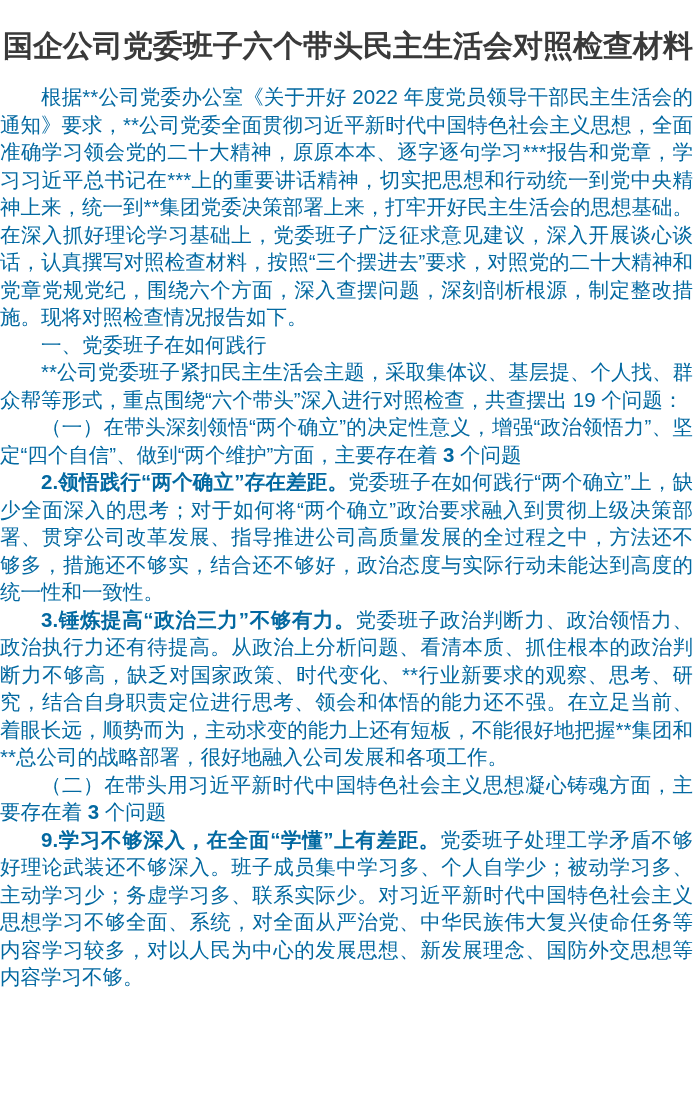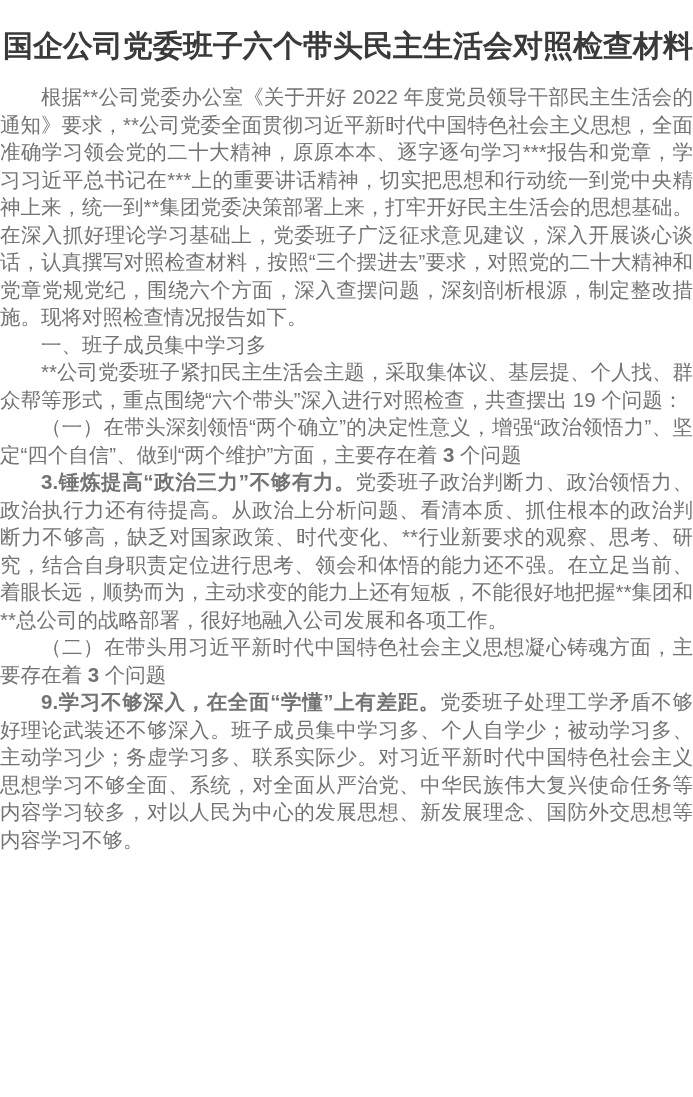--- a/index.html
+++ b/index.html
@@ -28,37 +28,38 @@
     color: #3a3a3a;
     text-align: right;
     white-space: nowrap;
     letter-spacing: 0;
   }
   .doc-body p {
     margin: 0;
     padding: 0;
     font-size: 20.5px;
     line-height: 27.5px;
-    color: #737373;
+    color: #0369a1;
     text-align: justify;
     text-justify: inter-ideograph;
     text-indent: 2em;
     word-break: break-all;
   }
   .doc-body .b {
     font-weight: 700;
   }
 </style>
 </head>
 <body>
 
 <div class="page">
   <h1 class="doc-title">国企公司党委班子六个带头民主生活会对照检查材料</h1>
   <div class="doc-body">
       <p><span>根据**公司党委办公室《关于开好 2022 年度党员领导干部民主生活会的通知》要求，**公司党委全面贯彻习近平新时代中国特色社会主义思想，全面准确学习领会党的二十大精神，原原本本、逐字逐句学习***报告和党章，学习习近平总书记在***上的重要讲话精神，切实把思想和行动统一到党中央精神上来，统一到**集团党委决策部署上来，打牢开好民主生活会的思想基础。在深入抓好理论学习基础上，党委班子广泛征求意见建议，深入开展谈心谈话，认真撰写对照检查材料，按照“三个摆进去”要求，对照党的二十大精神和党章党规党纪，围绕六个方面，深入查摆问题，深刻剖析根源，制定整改措施。现将对照检查情况报告如下。</span></p>
-      <p><span>一、班子成员集中学习多</span></p>
+      <p><span>一、党委班子在如何践行</span></p>
       <p><span>**公司党委班子紧扣民主生活会主题，采取集体议、基层提、个人找、群众帮等形式，重点围绕“六个带头”深入进行对照检查，共查摆出 19 个问题：</span></p>
       <p><span>（一）在带头深刻领悟“两个确立”的决定性意义，增强“政治领悟力”、坚定“四个自信”、做到“两个维护”方面，主要存在着 </span><span class="b">3</span><span> 个问题</span></p>
+      <p><span class="b">2.领悟践行“两个确立”存在差距。</span><span>党委班子在如何践行“两个确立”上，缺少全面深入的思考；对于如何将“两个确立”政治要求融入到贯彻上级决策部署、贯穿公司改革发展、指导推进公司高质量发展的全过程之中，方法还不够多，措施还不够实，结合还不够好，政治态度与实际行动未能达到高度的统一性和一致性。</span></p>
       <p><span class="b">3.锤炼提高“政治三力”不够有力。</span><span>党委班子政治判断力、政治领悟力、政治执行力还有待提高。从政治上分析问题、看清本质、抓住根本的政治判断力不够高，缺乏对国家政策、时代变化、**行业新要求的观察、思考、研究，结合自身职责定位进行思考、领会和体悟的能力还不强。在立足当前、着眼长远，顺势而为，主动求变的能力上还有短板，不能很好地把握**集团和**总公司的战略部署，很好地融入公司发展和各项工作。</span></p>
       <p><span>（二）在带头用习近平新时代中国特色社会主义思想凝心铸魂方面，主要存在着 </span><span class="b">3</span><span> 个问题</span></p>
       <p><span class="b">9.学习不够深入，在全面“学懂”上有差距。</span><span>党委班子处理工学矛盾不够好理论武装还不够深入。班子成员集中学习多、个人自学少；被动学习多、主动学习少；务虚学习多、联系实际少。对习近平新时代中国特色社会主义思想学习不够全面、系统，对全面从严治党、中华民族伟大复兴使命任务等内容学习较多，对以人民为中心的发展思想、新发展理念、国防外交思想等内容学习不够。</span></p>
     </div>
 </div>
 
 </body></html>

